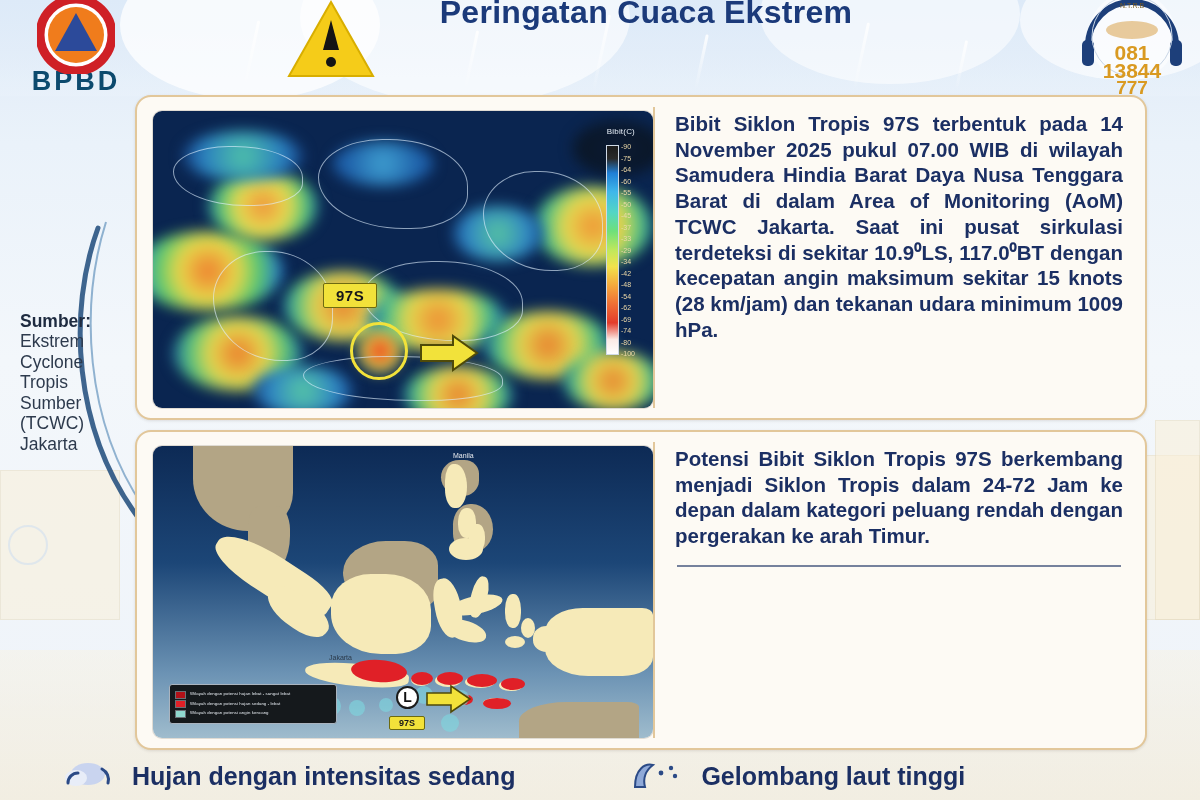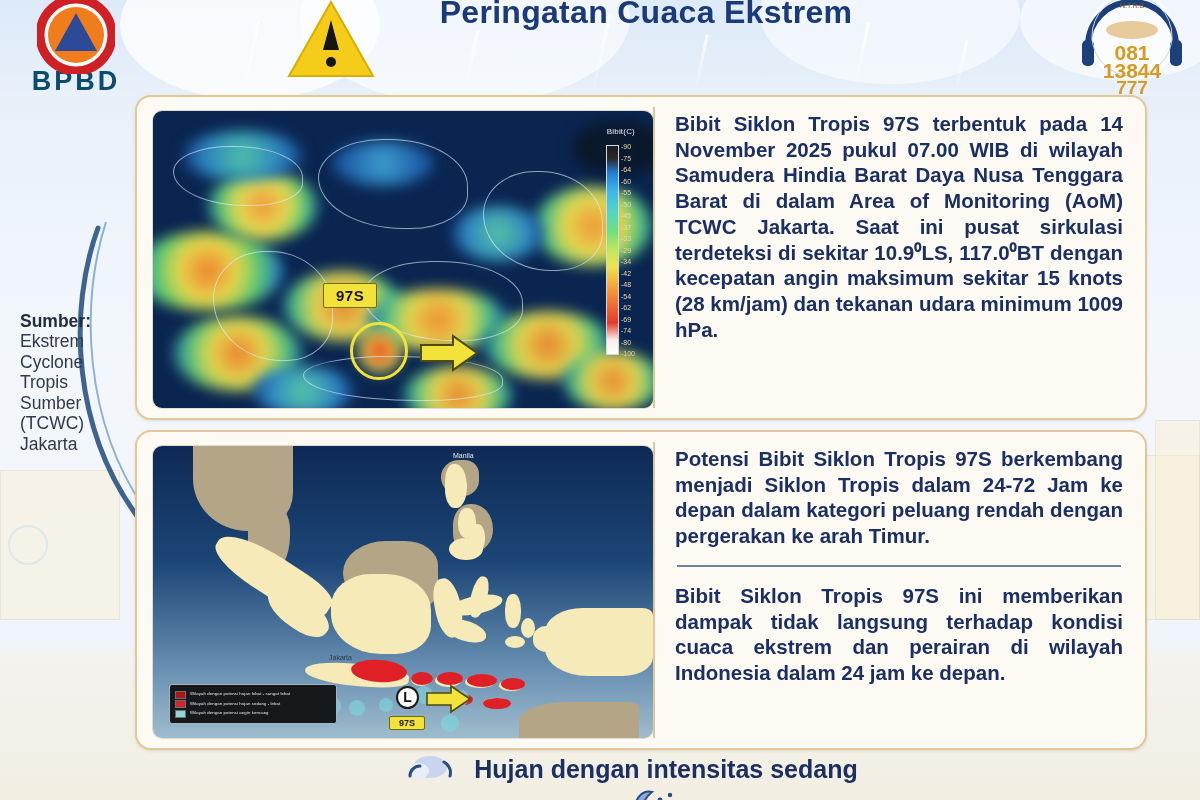--- a/index.html
+++ b/index.html
@@ -95,21 +95,21 @@
   .tag-b{left:236px;top:270px;padding:1px 9px;font-size:9px;}
   .map-lbl{position:absolute;color:#2b3a4a;font-size:7px;}
 
   
   .sumber{position:absolute;left:20px;top:311px;width:112px;z-index:6;
     color:#2d3a4d;font-size:17.5px;line-height:1.17;}
   .sumber b{font-weight:bold;color:#1e2b40;}
 
   
   .footer{position:absolute;left:0;bottom:0;width:1200px;height:48px;z-index:6;
-    display:flex;align-items:center;flex-direction:column;}
+    display:flex;align-items:center;}
   .fitem{display:flex;align-items:center;gap:14px;}
   .fitem.one{margin-left:62px;}
   .fitem.two{margin-left:116px;}
   .ficon{width:56px;height:34px;position:relative;flex:none;}
   .flabel{font-size:25px;font-weight:bold;color:#1b2f63;white-space:nowrap;}
 </style>
 </head>
 <body>
 
 <div class="bg-base"></div>
@@ -337,21 +337,20 @@
             <span class="legend-sw" style="background:#8fd8cf"></span>
             <span class="legend-lab">Wilayah dengan potensi angin kencang</span>
           </div>
         </div>
       </div>
     </div>
     <div class="txtcol">
       <div class="vline"></div>
       <div class="body-txt">Potensi Bibit Siklon Tropis 97S berkembang menjadi Siklon Tropis dalam 24-72 Jam ke depan dalam kategori peluang rendah dengan pergerakan ke arah Timur.</div>
       <div class="divider"></div>
-      <div class="body-txt">Bibit Siklon Tropis 97S ini memberikan dampak tidak langsung terhadap kondisi cuaca ekstrem dan perairan di wilayah Indonesia dalam 24 jam ke depan.</div>
     </div>
   </div>
 </div>
 
 <div class="footer">
   <div class="fitem one">
     <div class="ficon">
       <svg width="56" height="34" viewBox="0 0 56 34">
         <ellipse cx="26" cy="15" rx="17" ry="11" fill="#c9d4ef"></ellipse>
         <ellipse cx="14" cy="19" rx="11" ry="8" fill="#e8edf8"></ellipse>
@@ -363,14 +362,15 @@
   </div>
   <div class="fitem two">
     <div class="ficon">
       <svg width="56" height="34" viewBox="0 0 56 34">
         <path d="M4 28 C 4 10, 14 4, 22 6 C 14 12, 12 20, 14 28 Z" fill="#8fa9d8" stroke="#2b4a86" stroke-width="2"></path>
         <circle cx="30" cy="14" r="2.4" fill="#2b4a86"></circle>
         <circle cx="40" cy="9" r="2.2" fill="#2b4a86"></circle>
         <circle cx="44" cy="17" r="2.2" fill="#2b4a86"></circle>
       </svg>
     </div>
+    <div class="flabel">Gelombang laut tinggi</div>
   </div>
 </div>
 
 </body></html>

